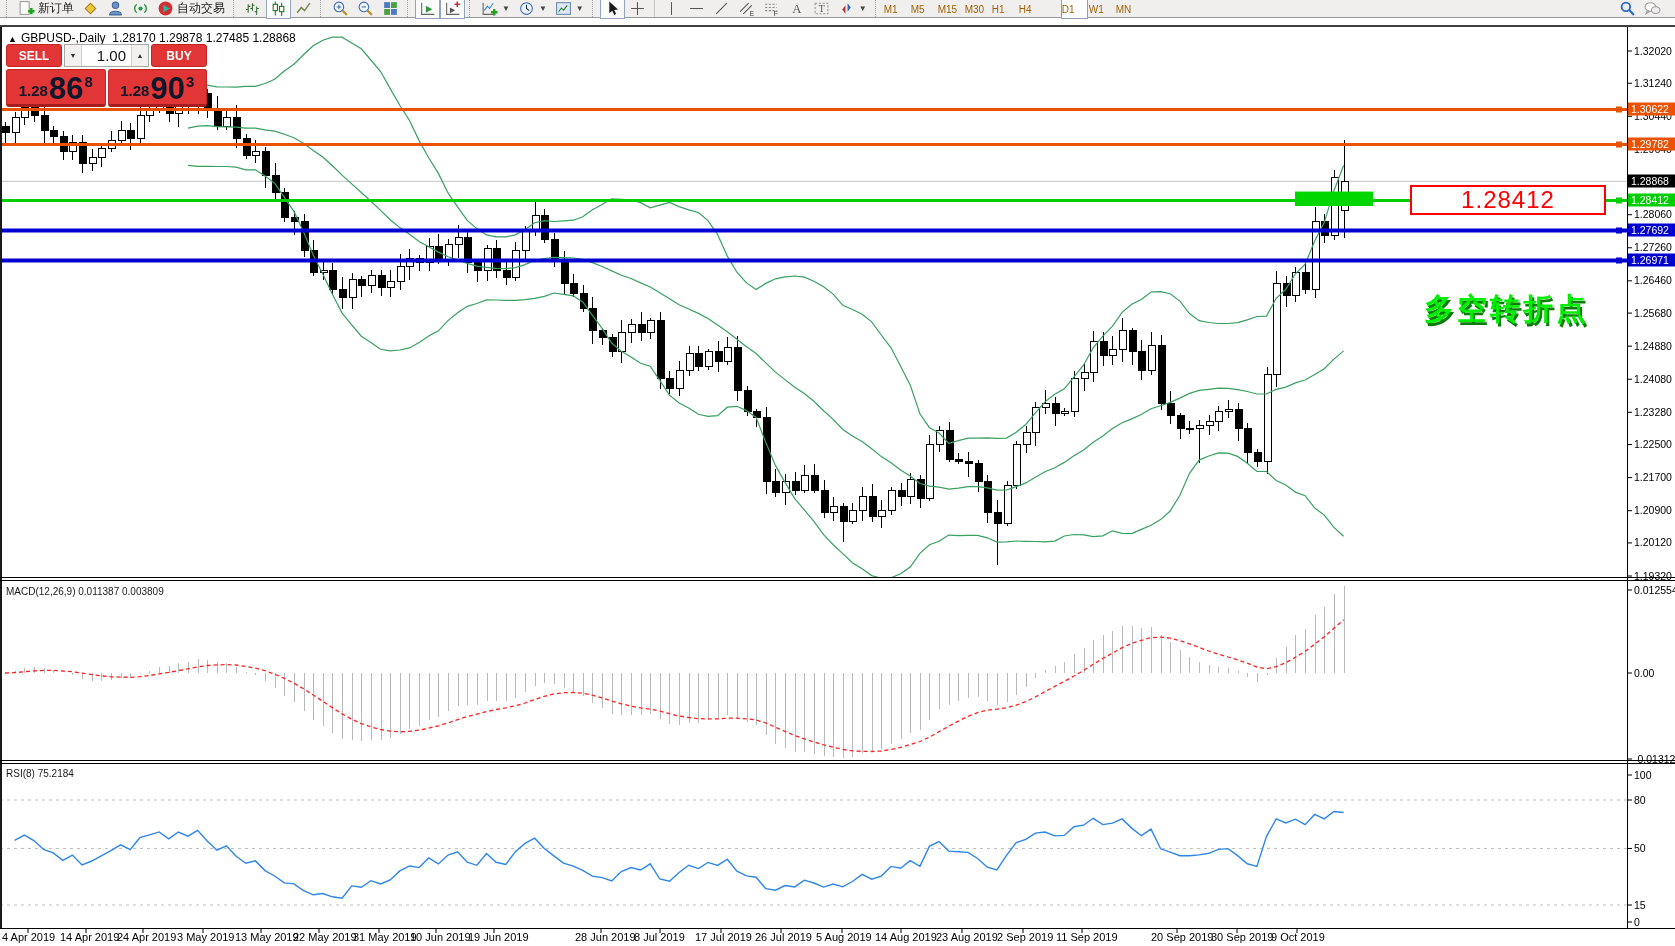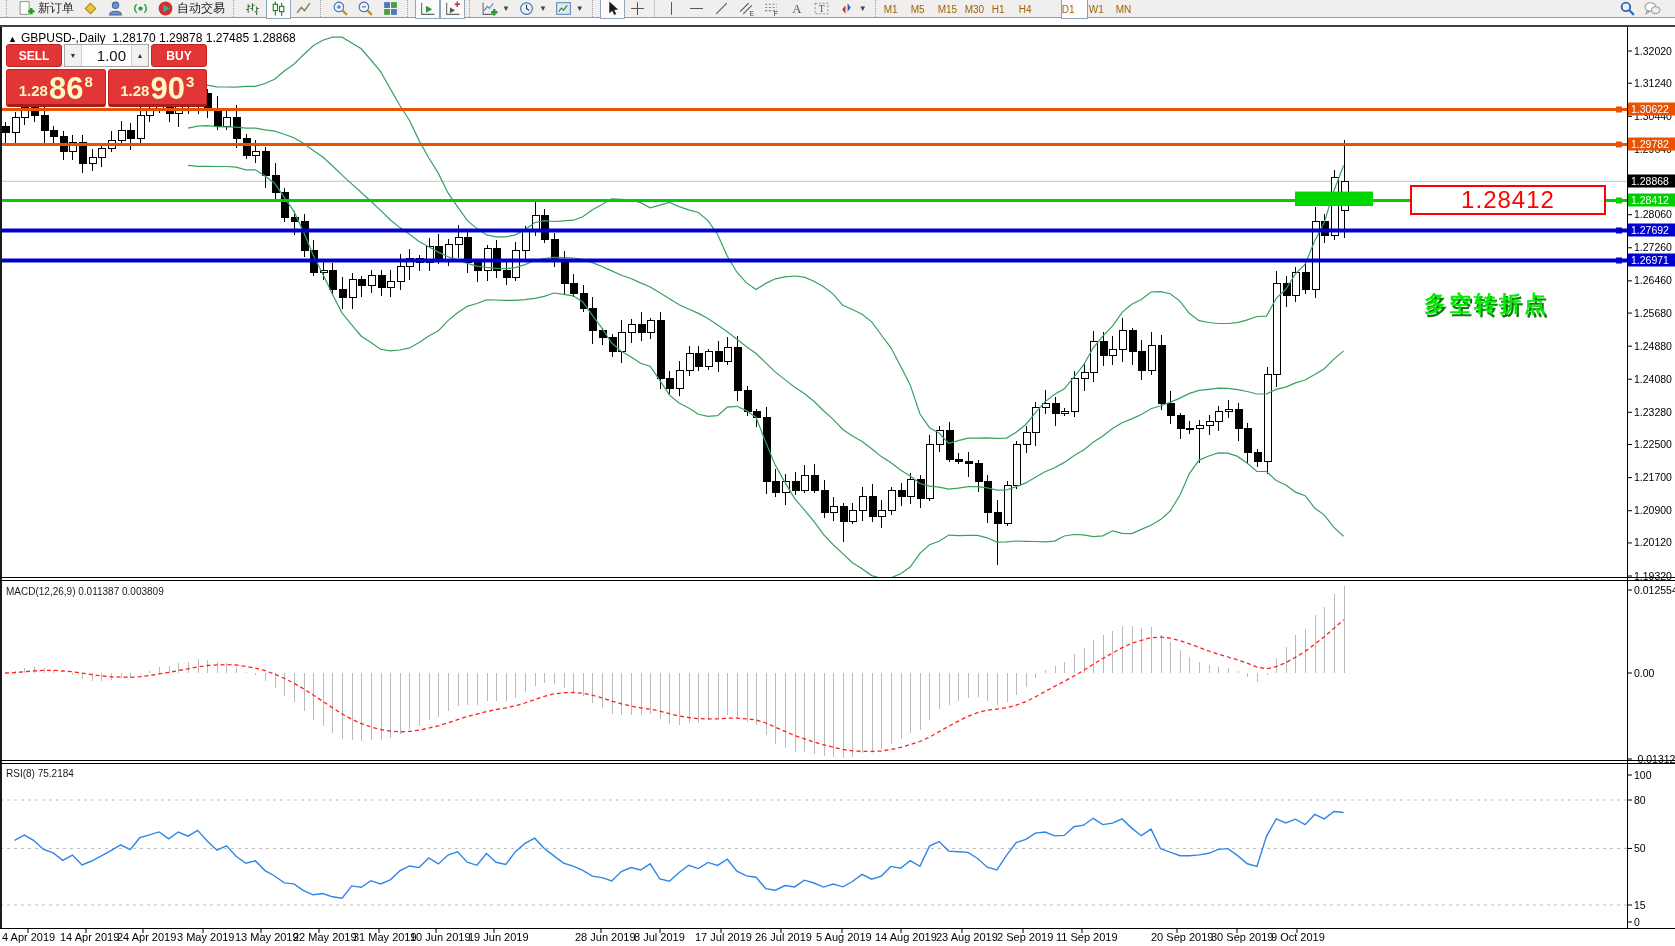--- a/index.html
+++ b/index.html
@@ -35,31 +35,31 @@
   .side-btn{width:56px;background:#e23636;border:1px solid #c32222;border-radius:3px;
             color:#fff;font-size:12px;font-weight:bold;font-family:"Liberation Sans",sans-serif;padding:0;}
   .vol{flex:1;display:flex;border:1px solid #a8a8a8;background:#fff;box-sizing:border-box;}
   .vol button{width:17px;background:#f2f1f0;border:none;font-size:7px;color:#333;padding:0;}
   .vol .vdn{border-right:1px solid #cfcfcf;}
   .vol .vup{border-left:1px solid #cfcfcf;}
   .vol input{flex:1;width:30px;border:none;outline:none;text-align:right;padding:0 5px 0 0;
              font-size:15px;font-family:"Liberation Sans",sans-serif;color:#111;}
   .tp-row2{display:flex;gap:2px;margin-top:2px;height:38px;}
   .price-btn{flex:1;background:#e23636;border:1px solid #c32222;border-bottom:3px solid #a51d1d;
-             border-radius:3px;color:#fef9c3;display:flex;align-items:flex-end;justify-content:center;
+             border-radius:3px;color:#0f172a;display:flex;align-items:flex-end;justify-content:center;
              padding:0 0 1px 0;font-family:"Liberation Sans",sans-serif;}
   .pp{font-size:15px;font-weight:bold;margin-bottom:4px;}
   .pb{font-size:31px;font-weight:bold;line-height:29px;margin:0 1px;}
   .ps{font-size:15px;font-weight:bold;align-self:flex-start;margin-top:3px;}
   
   .price-callout{position:absolute;left:1410px;top:185px;width:192px;height:26px;background:#fff;
                  border:2px solid #ff0000;color:#ff0000;font-size:24px;line-height:26px;
                  text-align:center;z-index:4;letter-spacing:1px;}
   
-  .cn-note{position:absolute;left:1424px;top:289px;z-index:4;font-size:22px;font-weight:bold;
+  .cn-note{position:absolute;left:1424px;top:289px;z-index:4;font-size:30px;font-weight:bold;
            color:#00ef00;text-shadow:2px 3px 0 #0b7d0b;letter-spacing:3px;white-space:nowrap;}
 </style>
 </head>
 <body>
 
 <svg id="chart" width="1675" height="946">
     <defs>
       <clipPath id="cmain">
         <rect x="0" y="27" width="1627" height="550"></rect>
       </clipPath>

